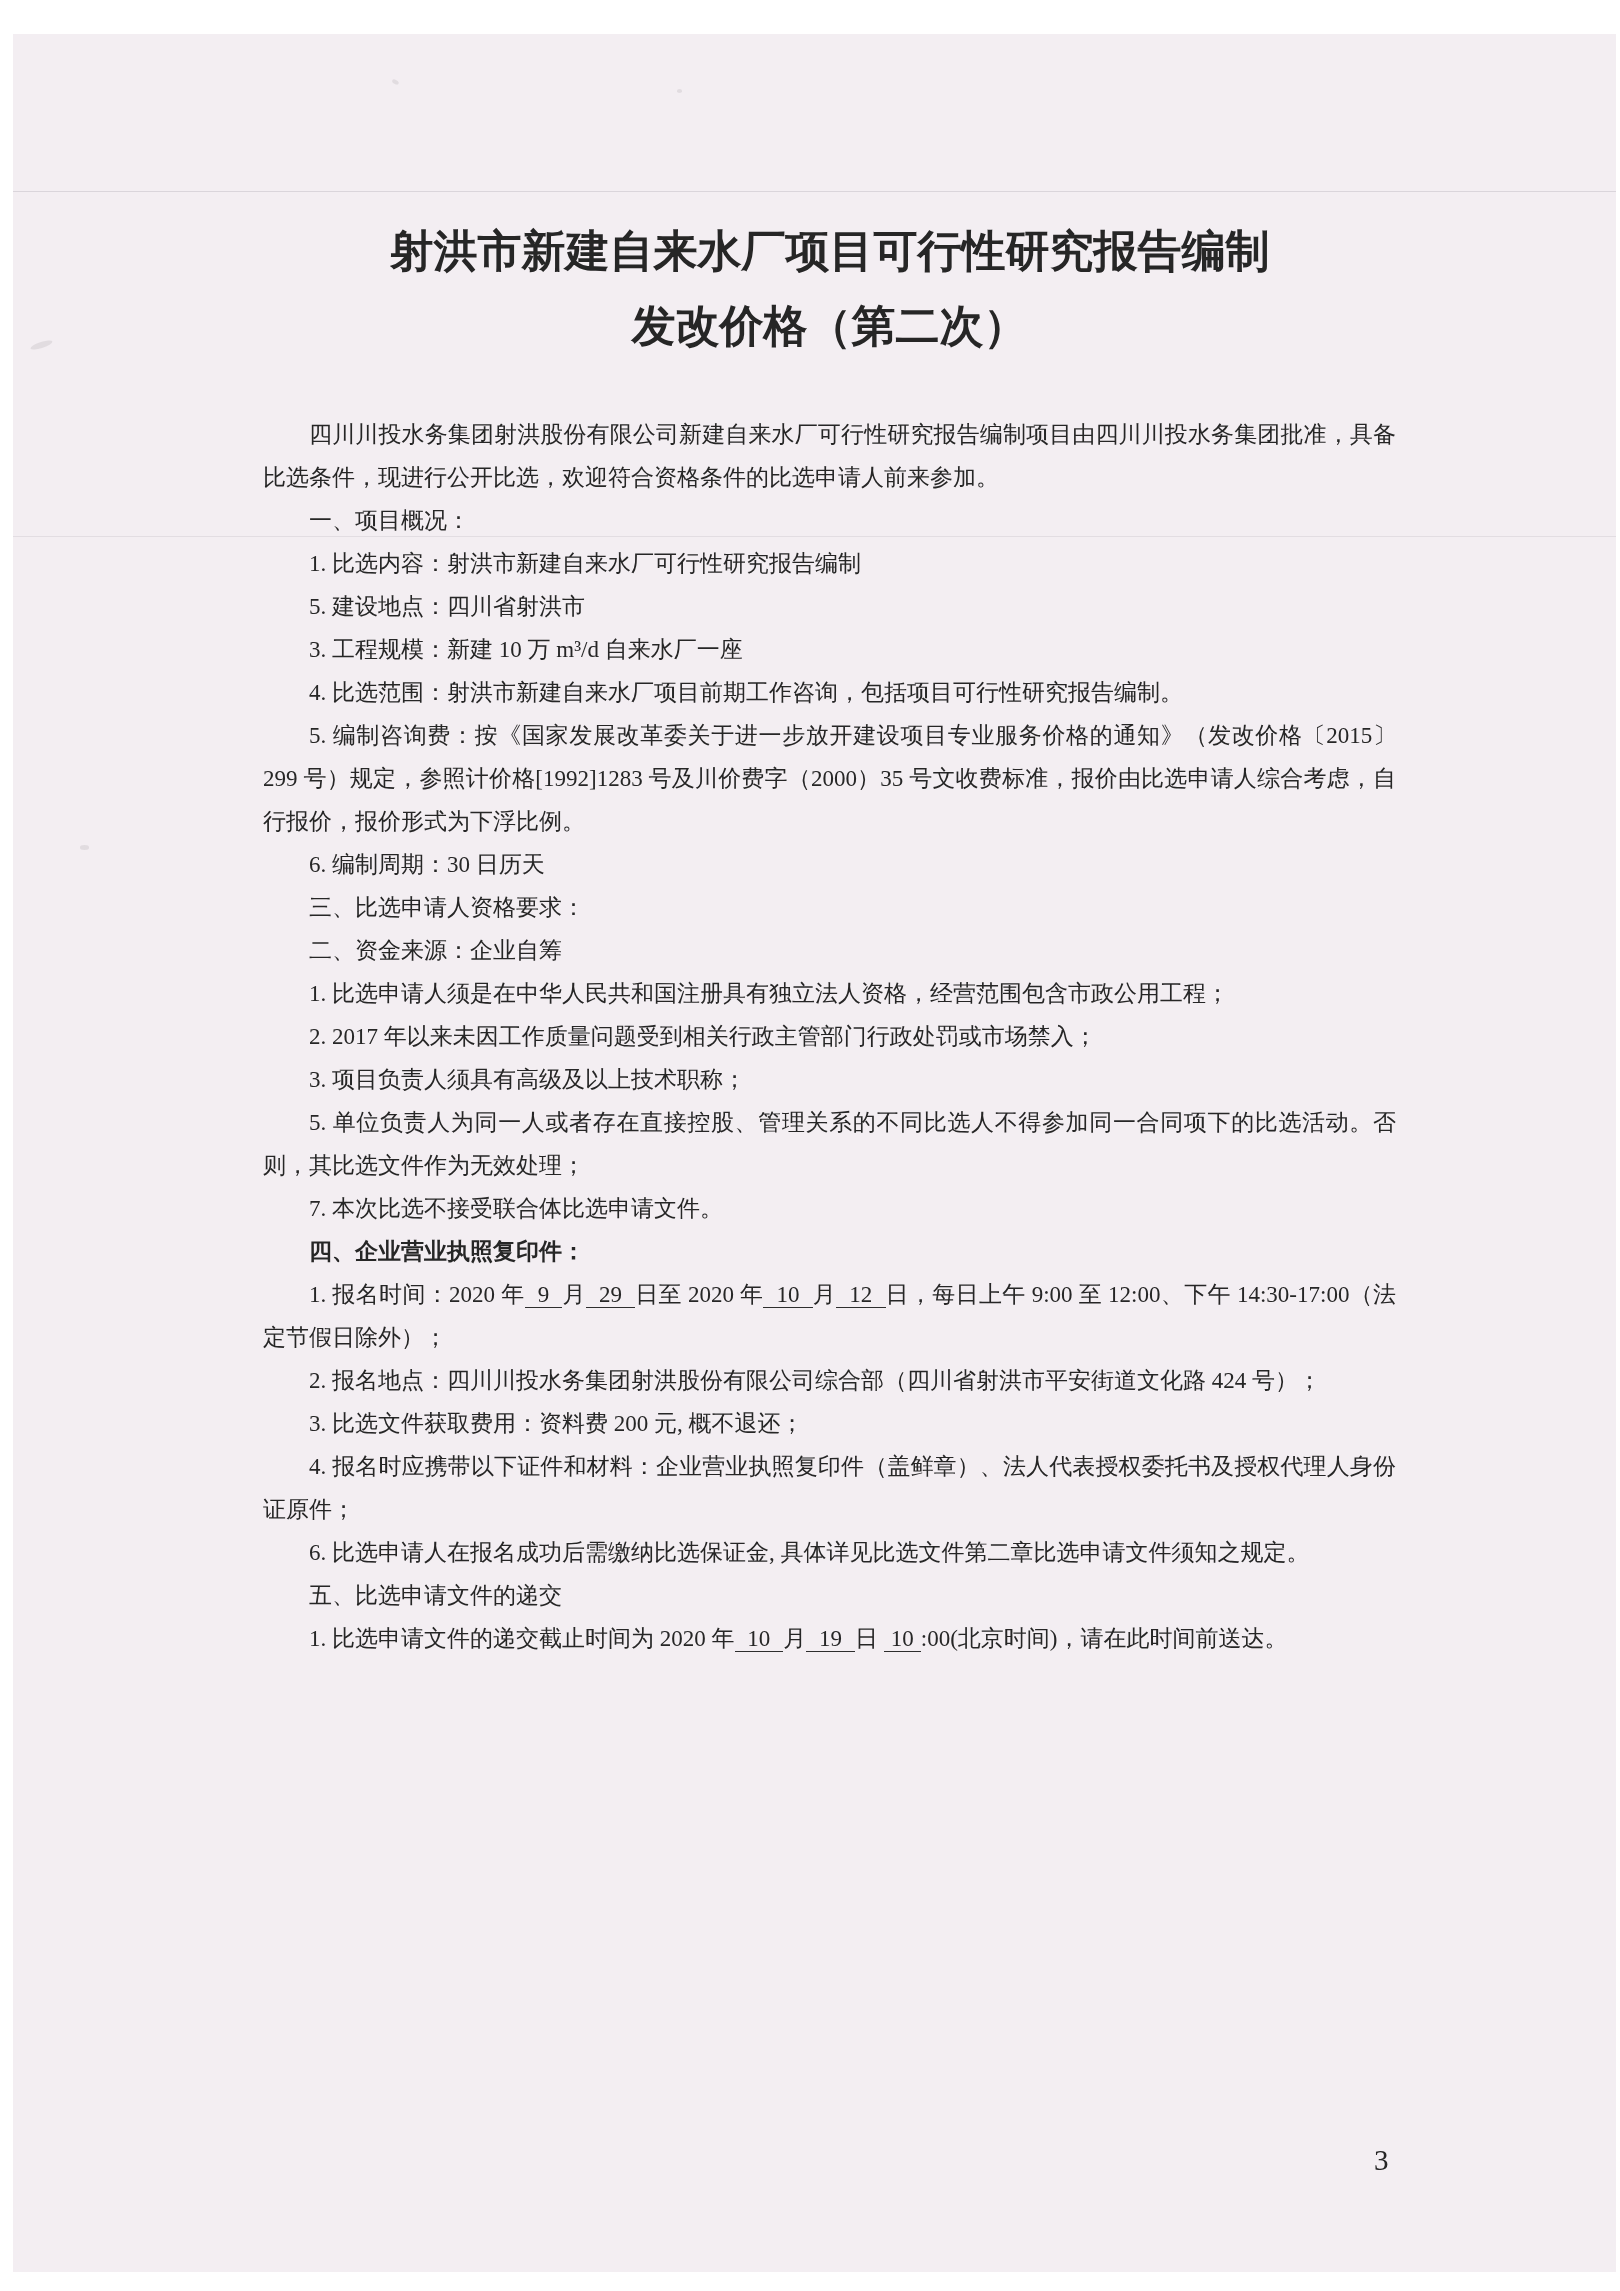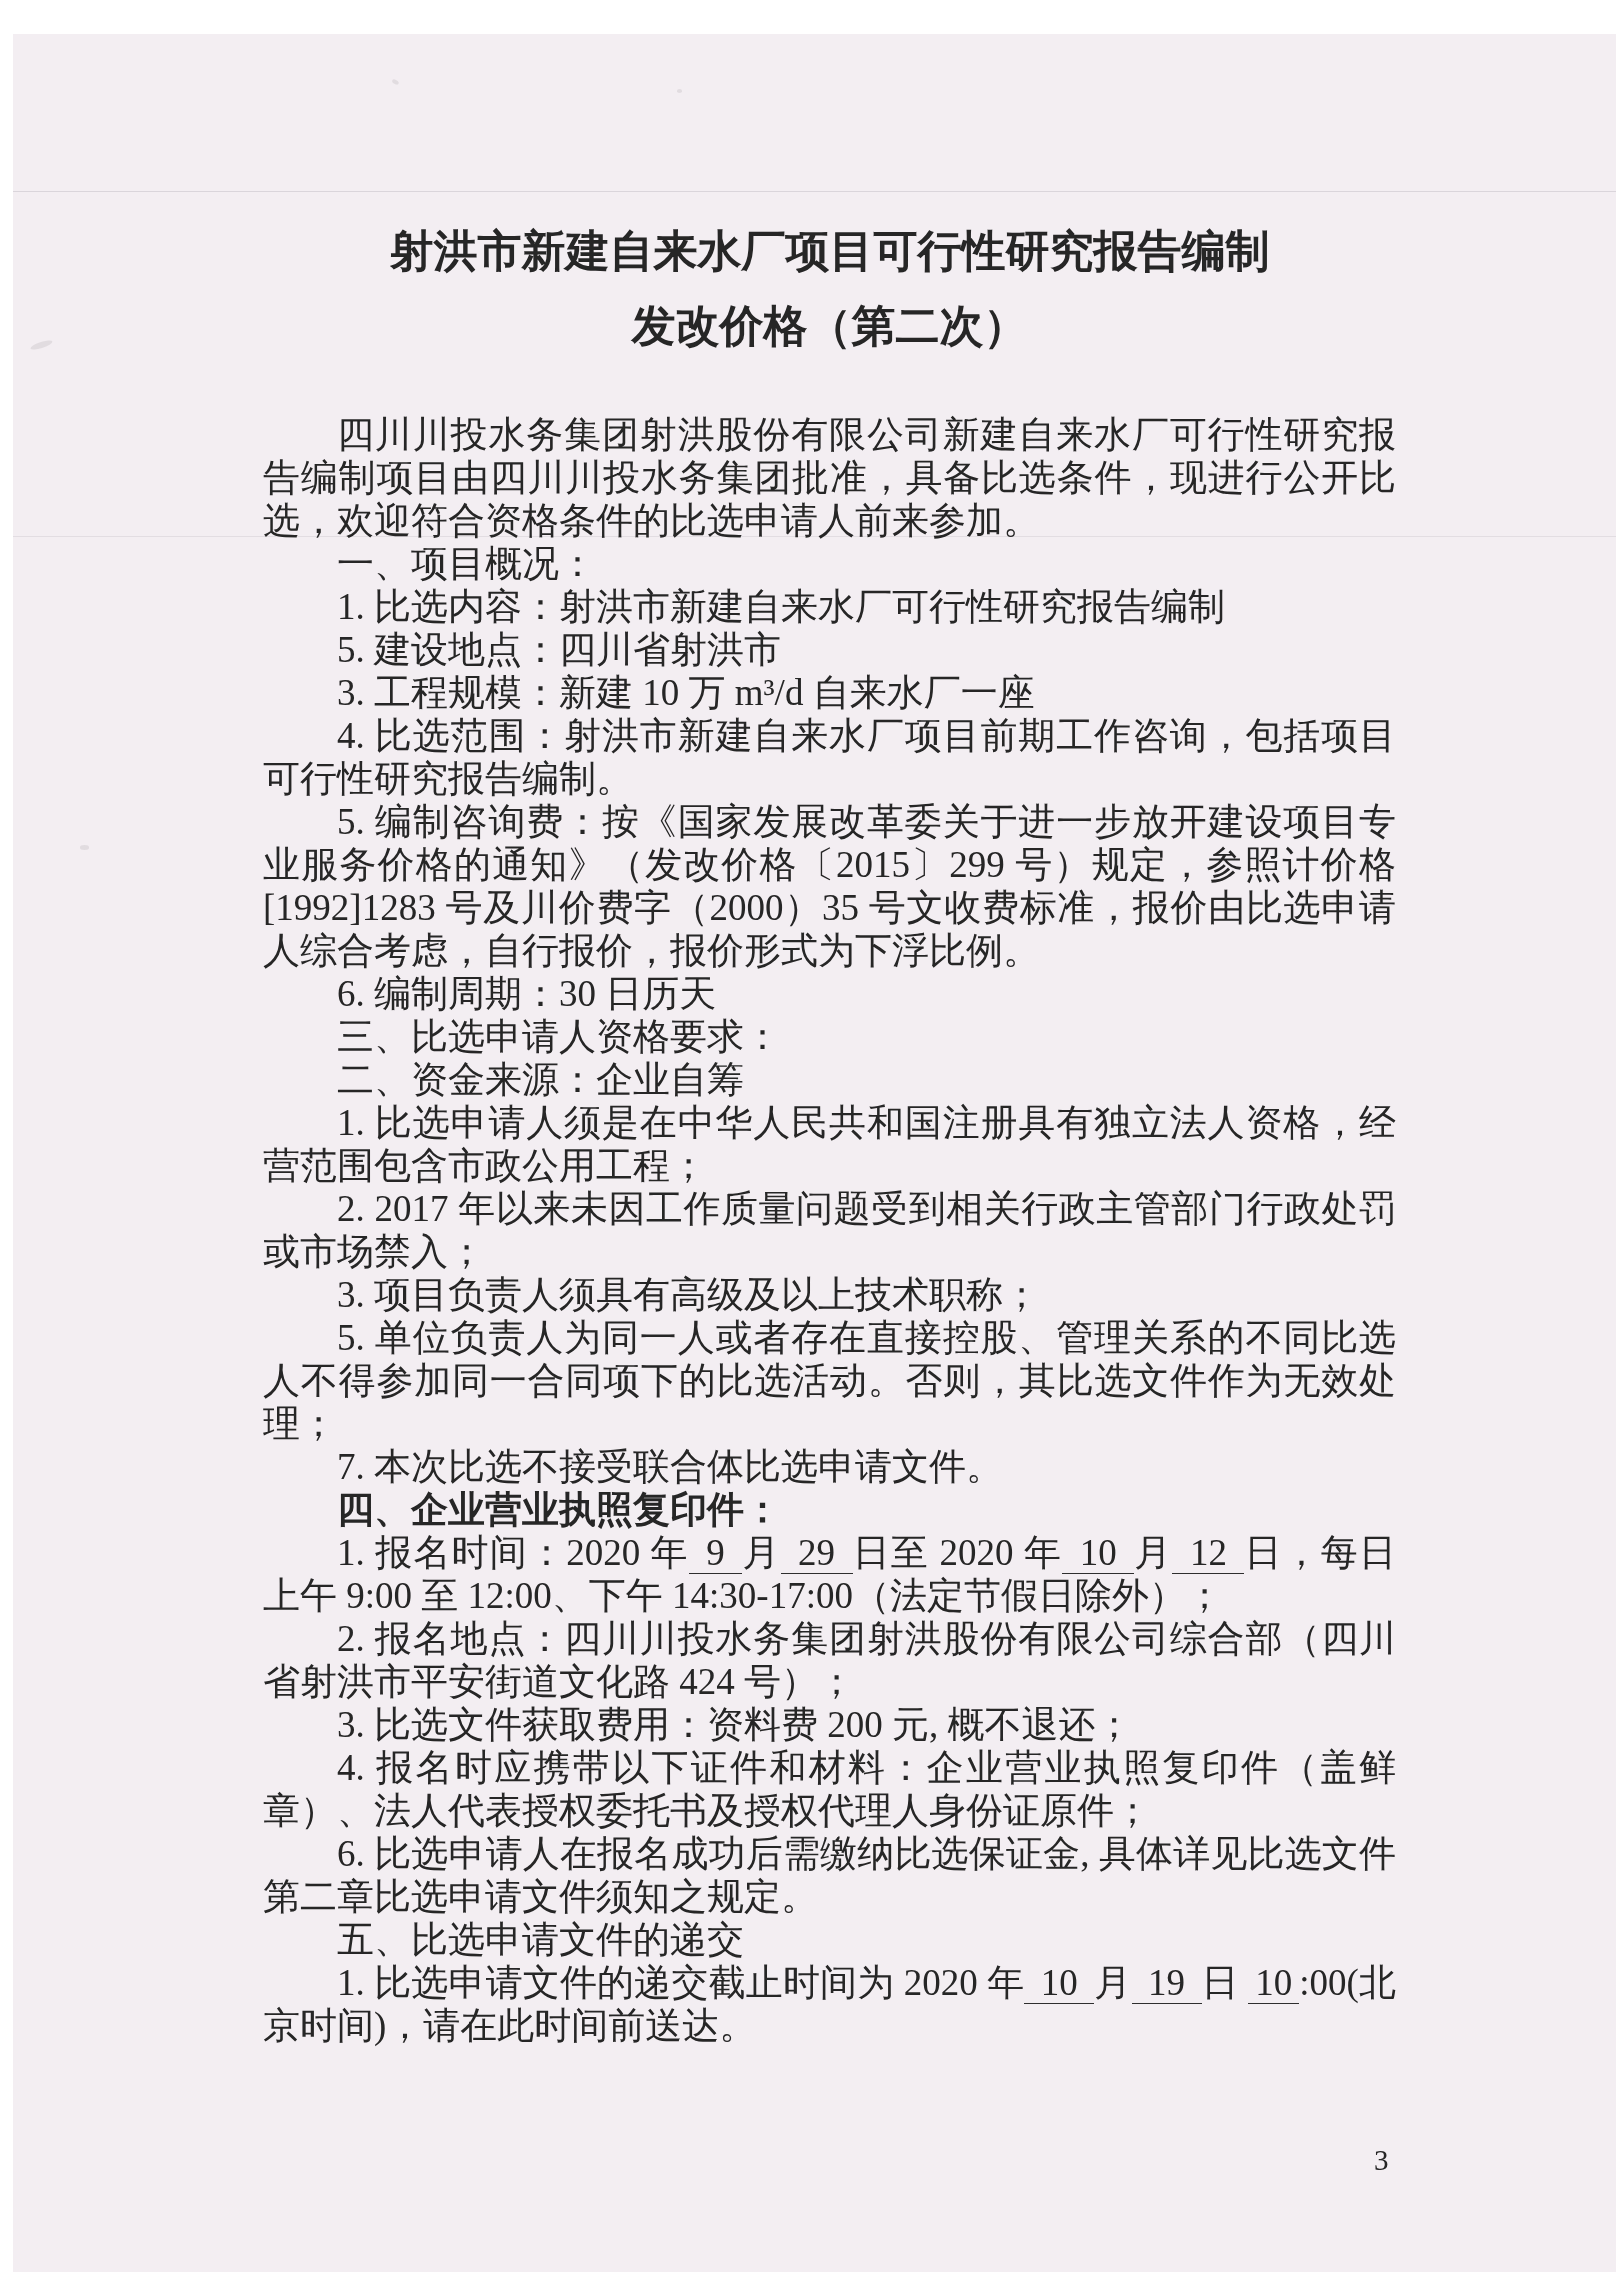--- a/index.html
+++ b/index.html
@@ -35,21 +35,21 @@
   }
   .title{
     text-align:center;
     font-size:44px;
     line-height:75px;
     font-weight:bold;
     margin:0;
   }
   .body{
     margin-top:49px;
-    font-size:37px;
+    font-size:23px;
     line-height:43px;
     text-align:justify;
   }
   .body p{
     margin:0;
     text-indent:2em;
   }
   .body p.bold{font-weight:bold;}
   .u{
     border-bottom:1.8px solid #2e2e2e;

